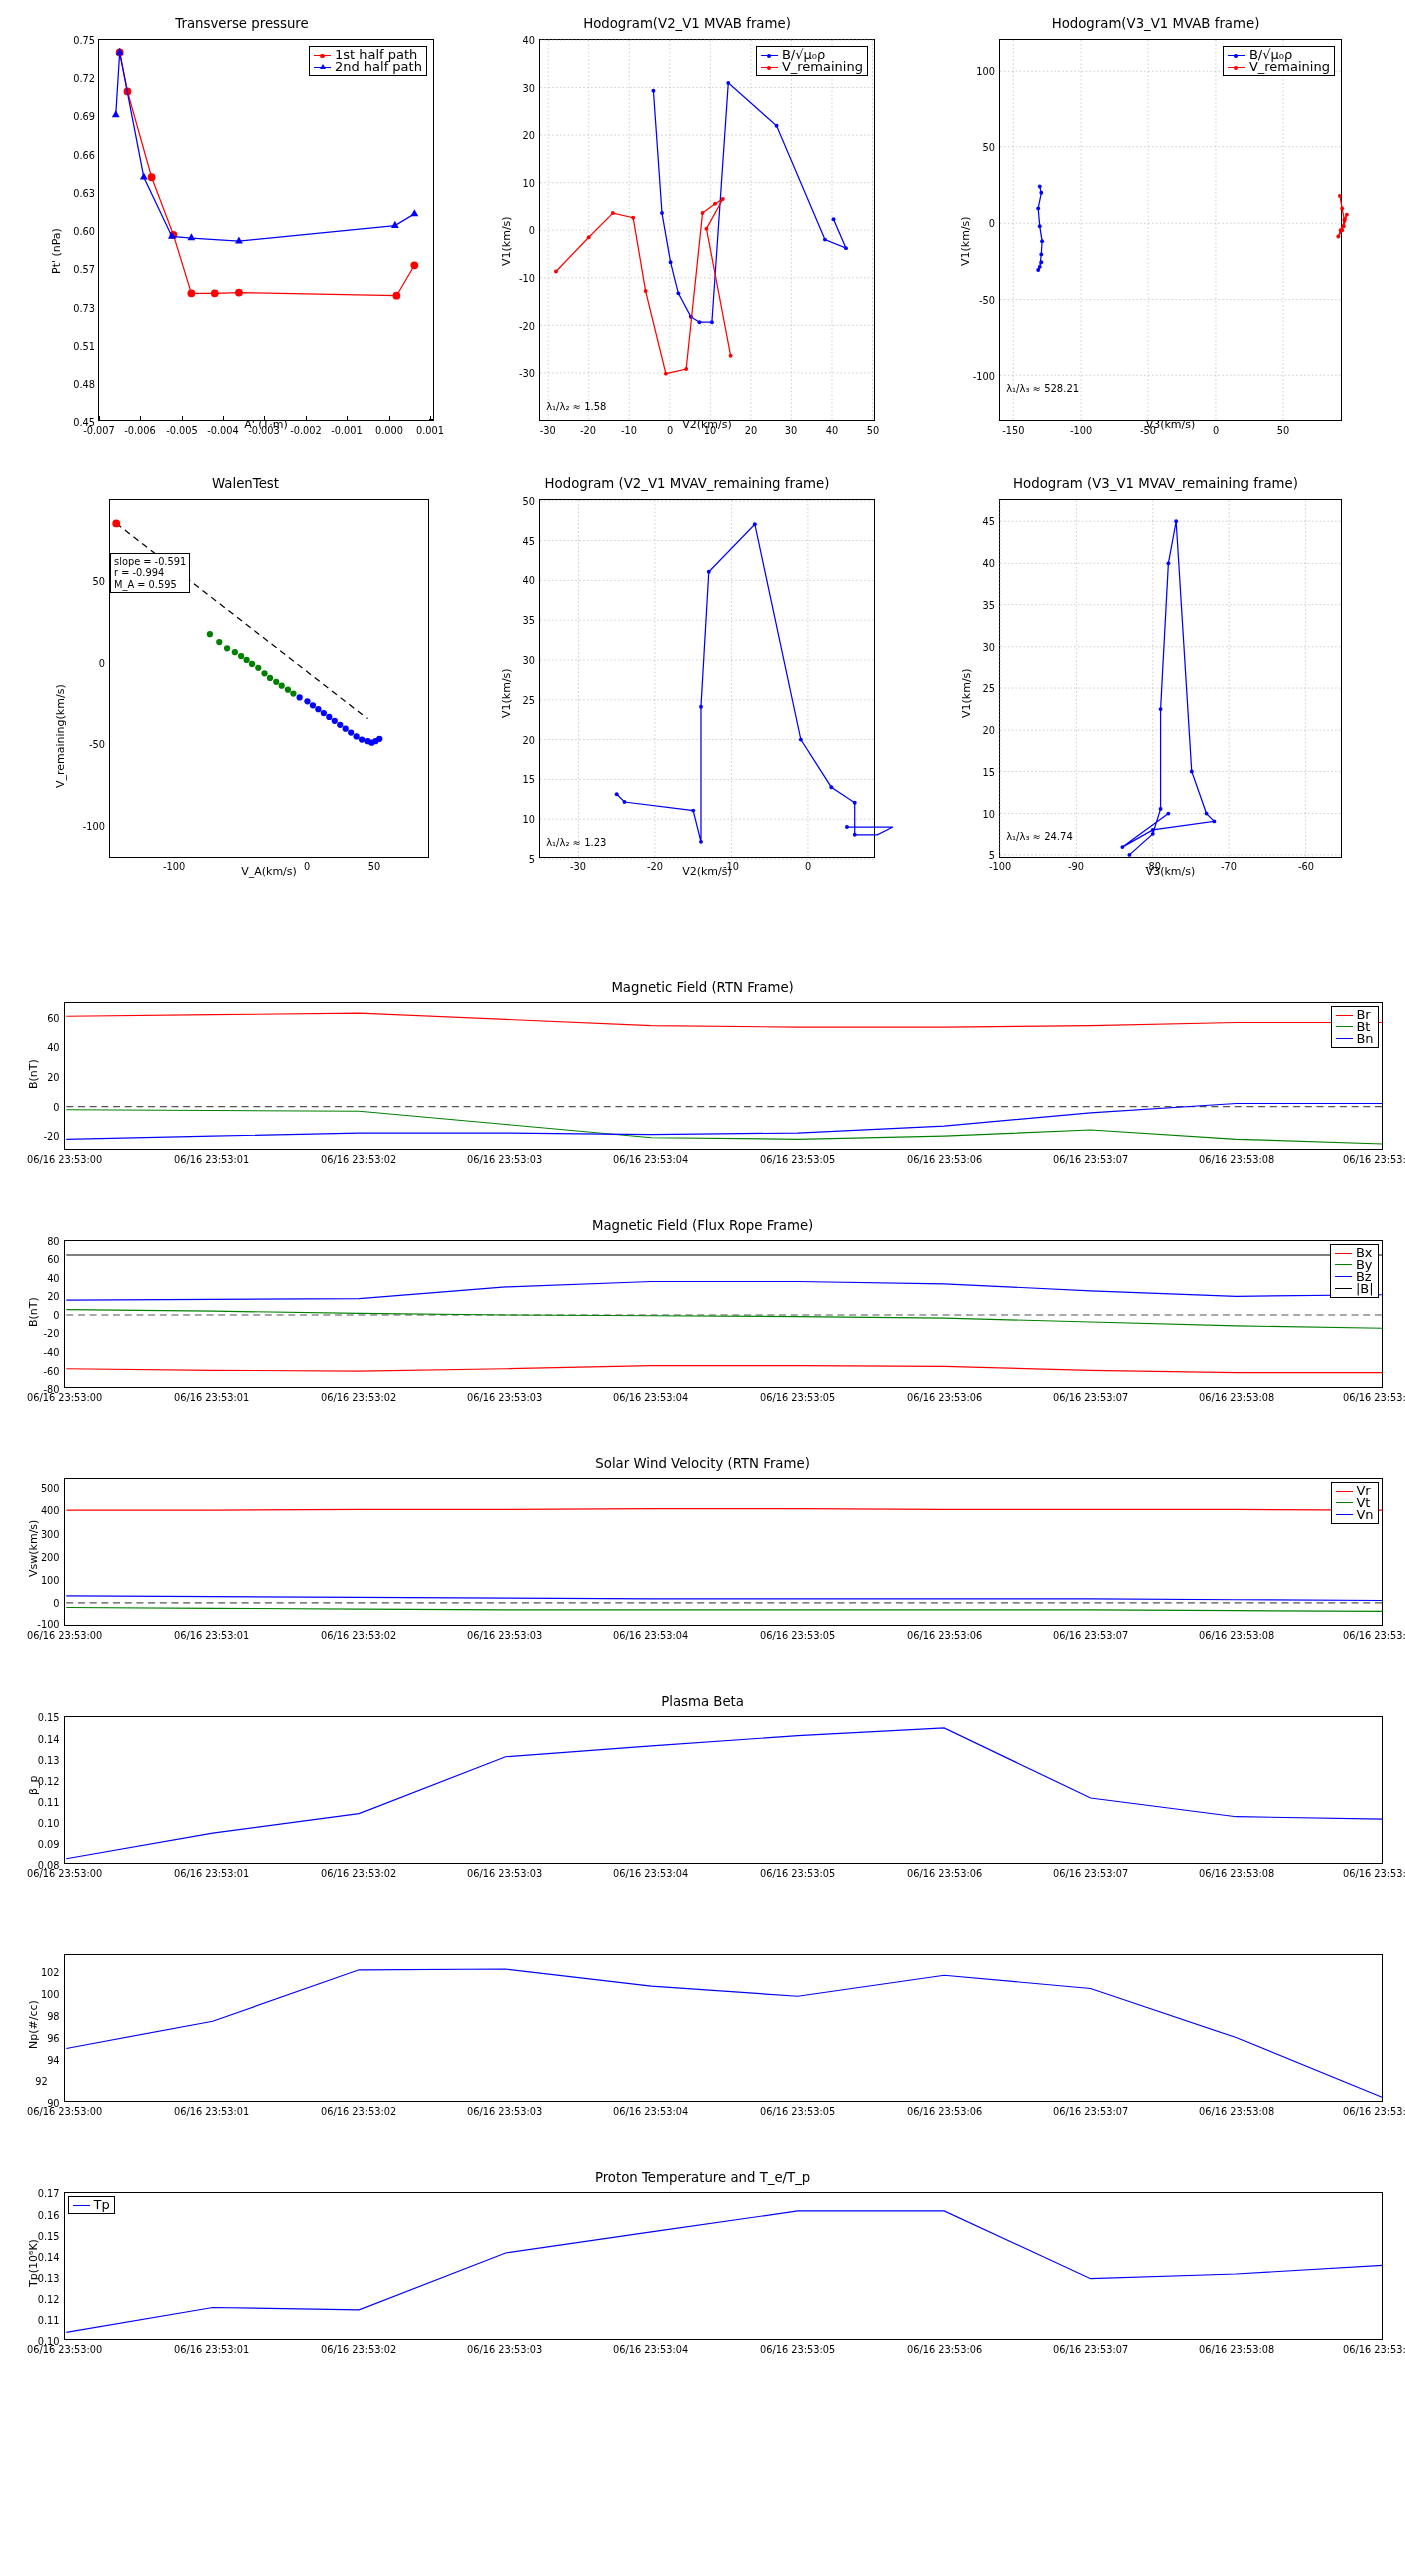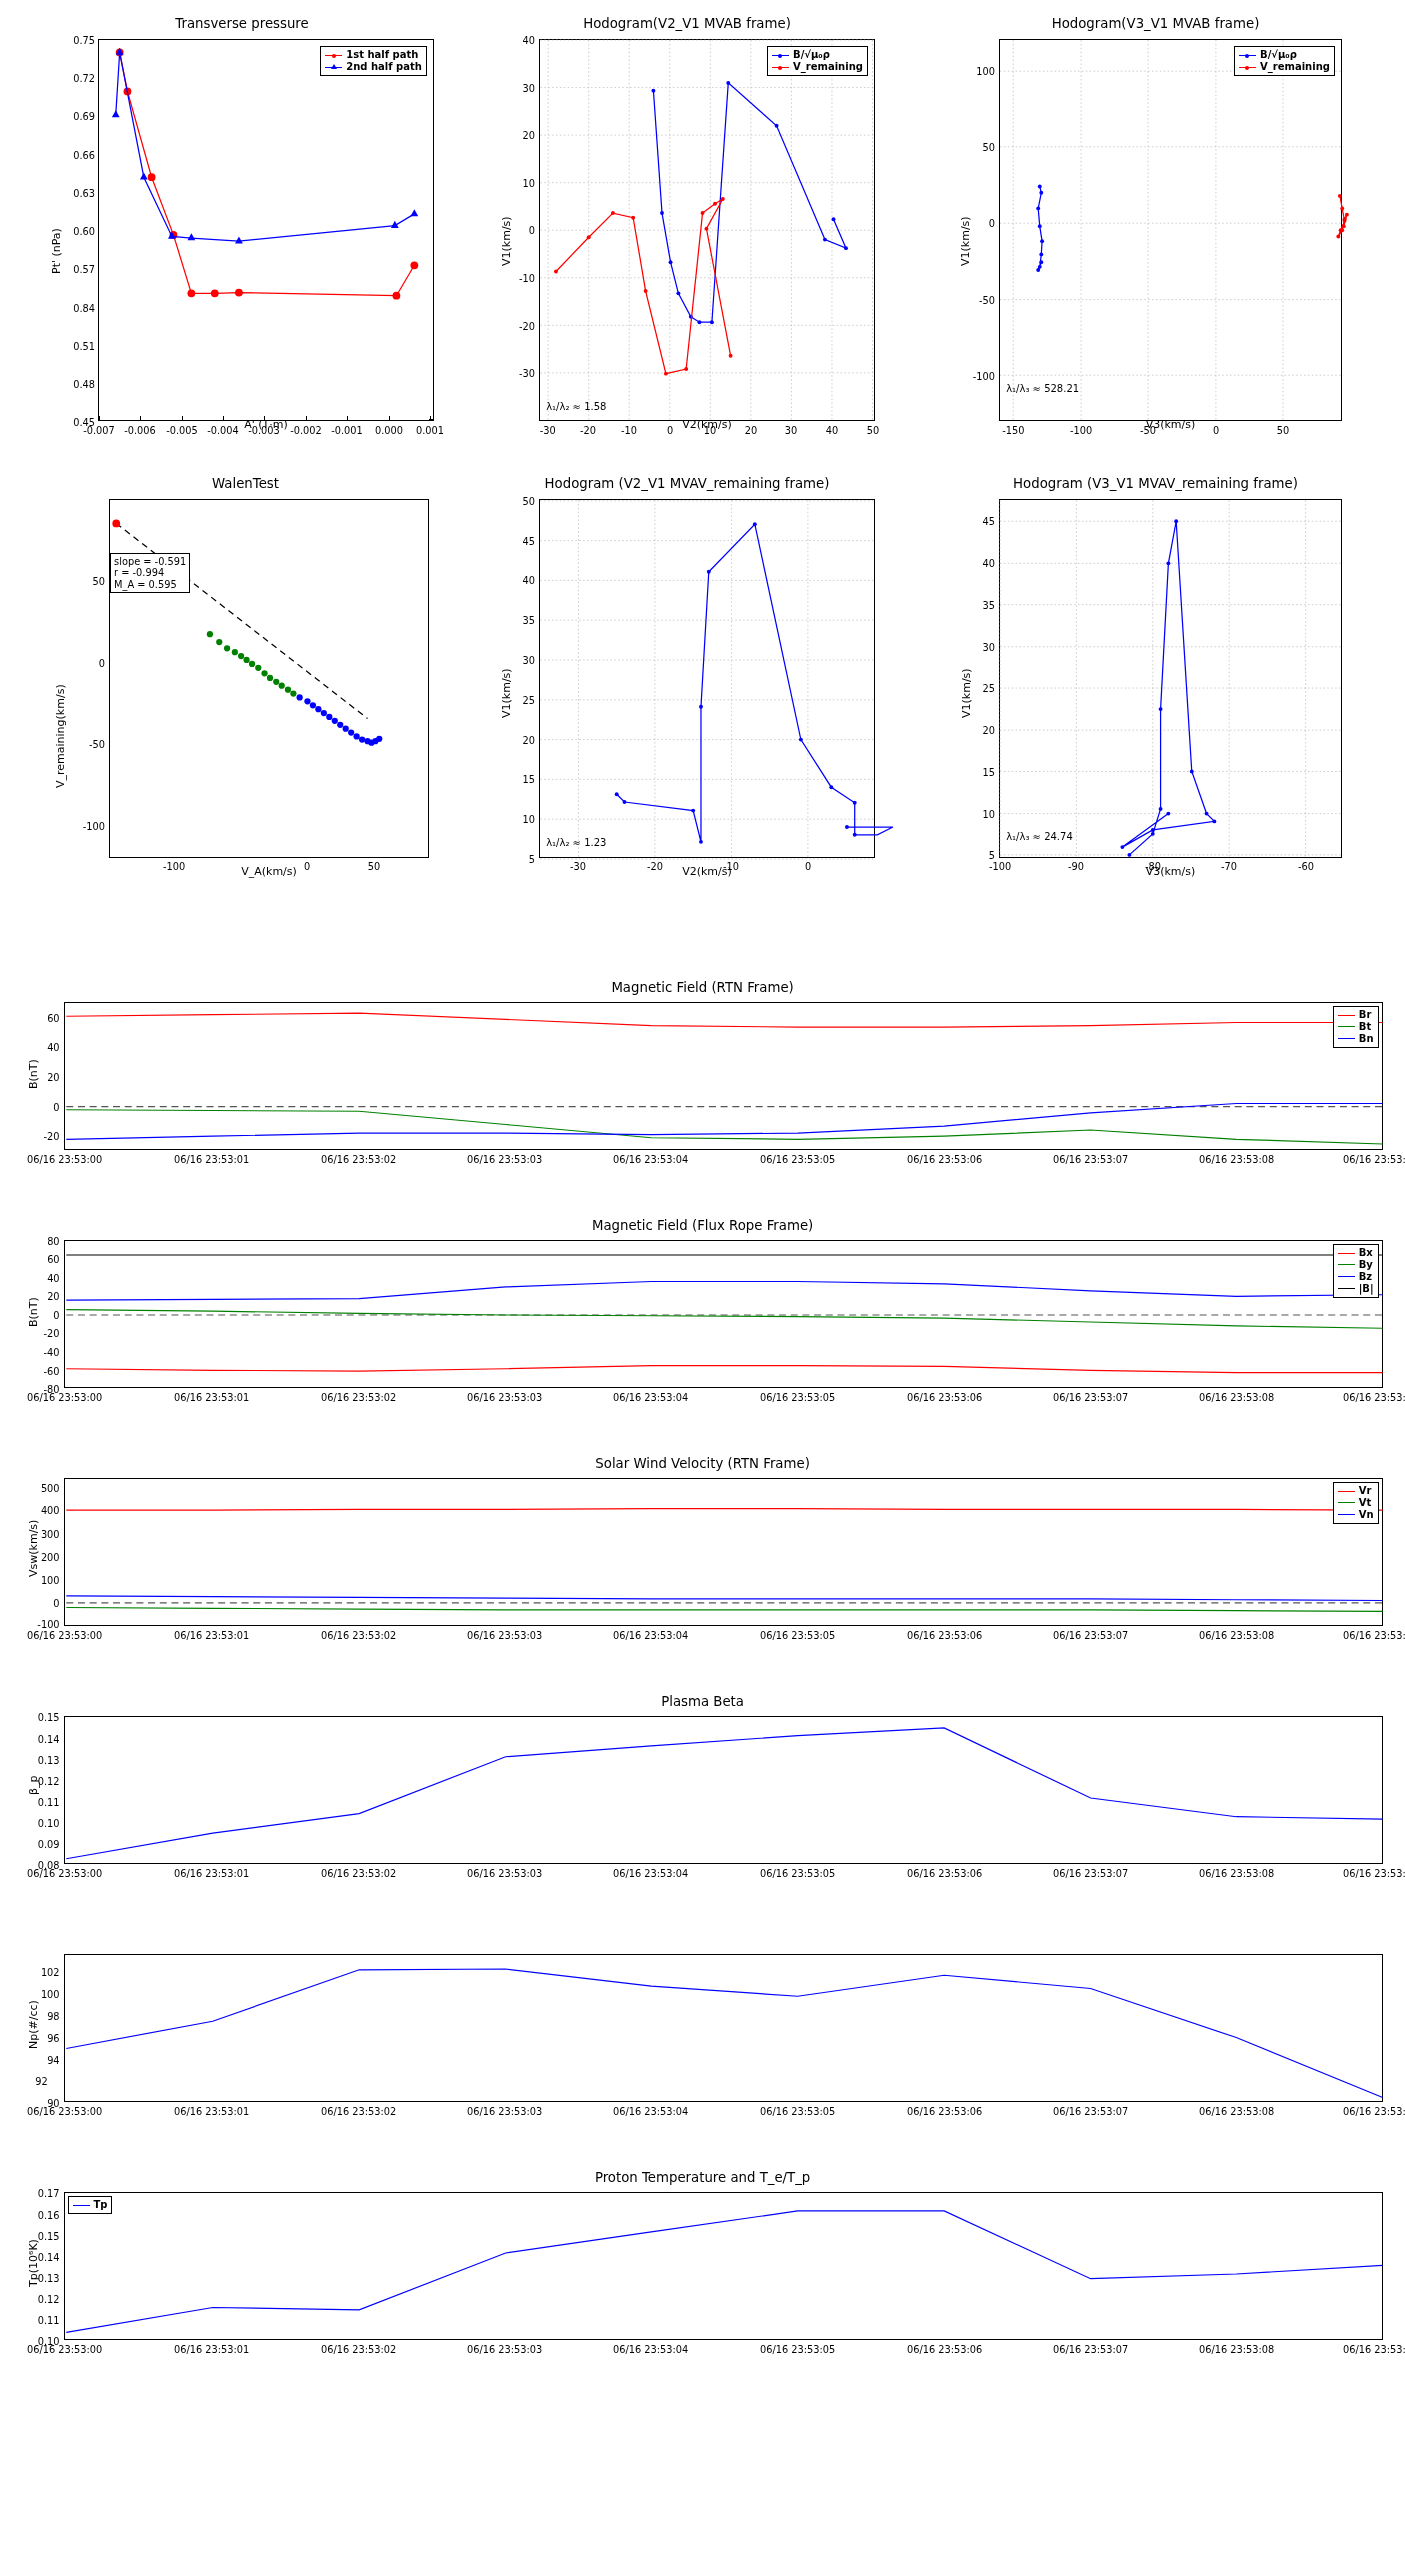--- a/index.html
+++ b/index.html
@@ -7,21 +7,21 @@
   .page{position:relative;width:1405px;height:2576px;}
   .panel{position:absolute;}
   .axes{position:absolute;border:0.8px solid #000;background:#fff;box-sizing:border-box;overflow:visible;}
   .title{position:absolute;width:100%;text-align:center;font-size:13.3px;color:#000;}
   .ylabel{position:absolute;transform-origin:0 0;transform:rotate(-90deg);font-size:11px;white-space:nowrap;}
   .xlabel{position:absolute;width:100%;text-align:center;font-size:11px;}
   .tickx{position:absolute;font-size:9.8px;color:#000;transform:translateX(-50%);white-space:nowrap;}
   .ticky{position:absolute;font-size:9.8px;color:#000;transform:translateY(-50%);text-align:right;white-space:nowrap;}
   .tickmx{position:absolute;width:0.8px;background:#000;}
   .tickmy{position:absolute;height:0.8px;background:#000;}
-  .legend{position:absolute;border:0.8px solid #000;background:#fff;font-size:10px;padding:2.3px 3.9px;line-height:11.7px;font-weight:bold;}
+  .legend{position:absolute;border:0.8px solid #000;background:#fff;font-size:13px;padding:2.3px 3.9px;line-height:11.7px;}
   .legend .row{display:flex;align-items:center;gap:3.9px;white-space:nowrap;}
   .legend .swatch{display:inline-block;width:17px;height:0;border-top:1.2px solid #000;position:relative;}
   .legend .mk{position:absolute;left:6.2px;top:-2.3px;width:4.7px;height:4.7px;border-radius:50%;}
   .legend .mktri{position:absolute;left:5.5px;top:-3.1px;width:0;height:0;border-left:3.1px solid transparent;border-right:3.1px solid transparent;}
   .annot{position:absolute;font-size:10px;color:#000;white-space:nowrap;}
   .boxannot{position:absolute;border:0.8px solid #000;background:#fff;font-size:9.8px;padding:1.6px 3.1px;line-height:11.7px;white-space:nowrap;}
   svg{position:absolute;left:0;top:0;overflow:visible;}
 </style>
 </head>
 <body>
@@ -75,21 +75,21 @@
       <div class="tickx" style="left:165px;top:385px;">-0.003</div>
       <div class="tickx" style="left:207px;top:385px;">-0.002</div>
       <div class="tickx" style="left:248px;top:385px;">-0.001</div>
       <div class="tickx" style="left:290px;top:385px;">0.000</div>
       <div class="tickx" style="left:331px;top:385px;">0.001</div>
 
       <div class="tickmy" style="right:0;bottom:0px;width:3.9px;left:auto;"></div>
       <div class="ticky" style="left:-37px;width:33px;top:382px;">0.45</div>
       <div class="ticky" style="left:-37px;width:33px;top:344px;">0.48</div>
       <div class="ticky" style="left:-37px;width:33px;top:306px;">0.51</div>
-      <div class="ticky" style="left:-37px;width:33px;top:268px;">0.84</div>
+      <div class="ticky" style="left:-37px;width:33px;top:268px;">0.73</div>
       <div class="ticky" style="left:-37px;width:33px;top:229px;">0.57</div>
       <div class="ticky" style="left:-37px;width:33px;top:191px;">0.60</div>
       <div class="ticky" style="left:-37px;width:33px;top:153px;">0.63</div>
       <div class="ticky" style="left:-37px;width:33px;top:115px;">0.66</div>
       <div class="ticky" style="left:-37px;width:33px;top:76px;">0.69</div>
       <div class="ticky" style="left:-37px;width:33px;top:38px;">0.72</div>
       <div class="ticky" style="left:-37px;width:33px;top:0px;">0.75</div>
 
       <div class="legend" style="right:6.2px;top:6.2px;">
         <div class="row">

